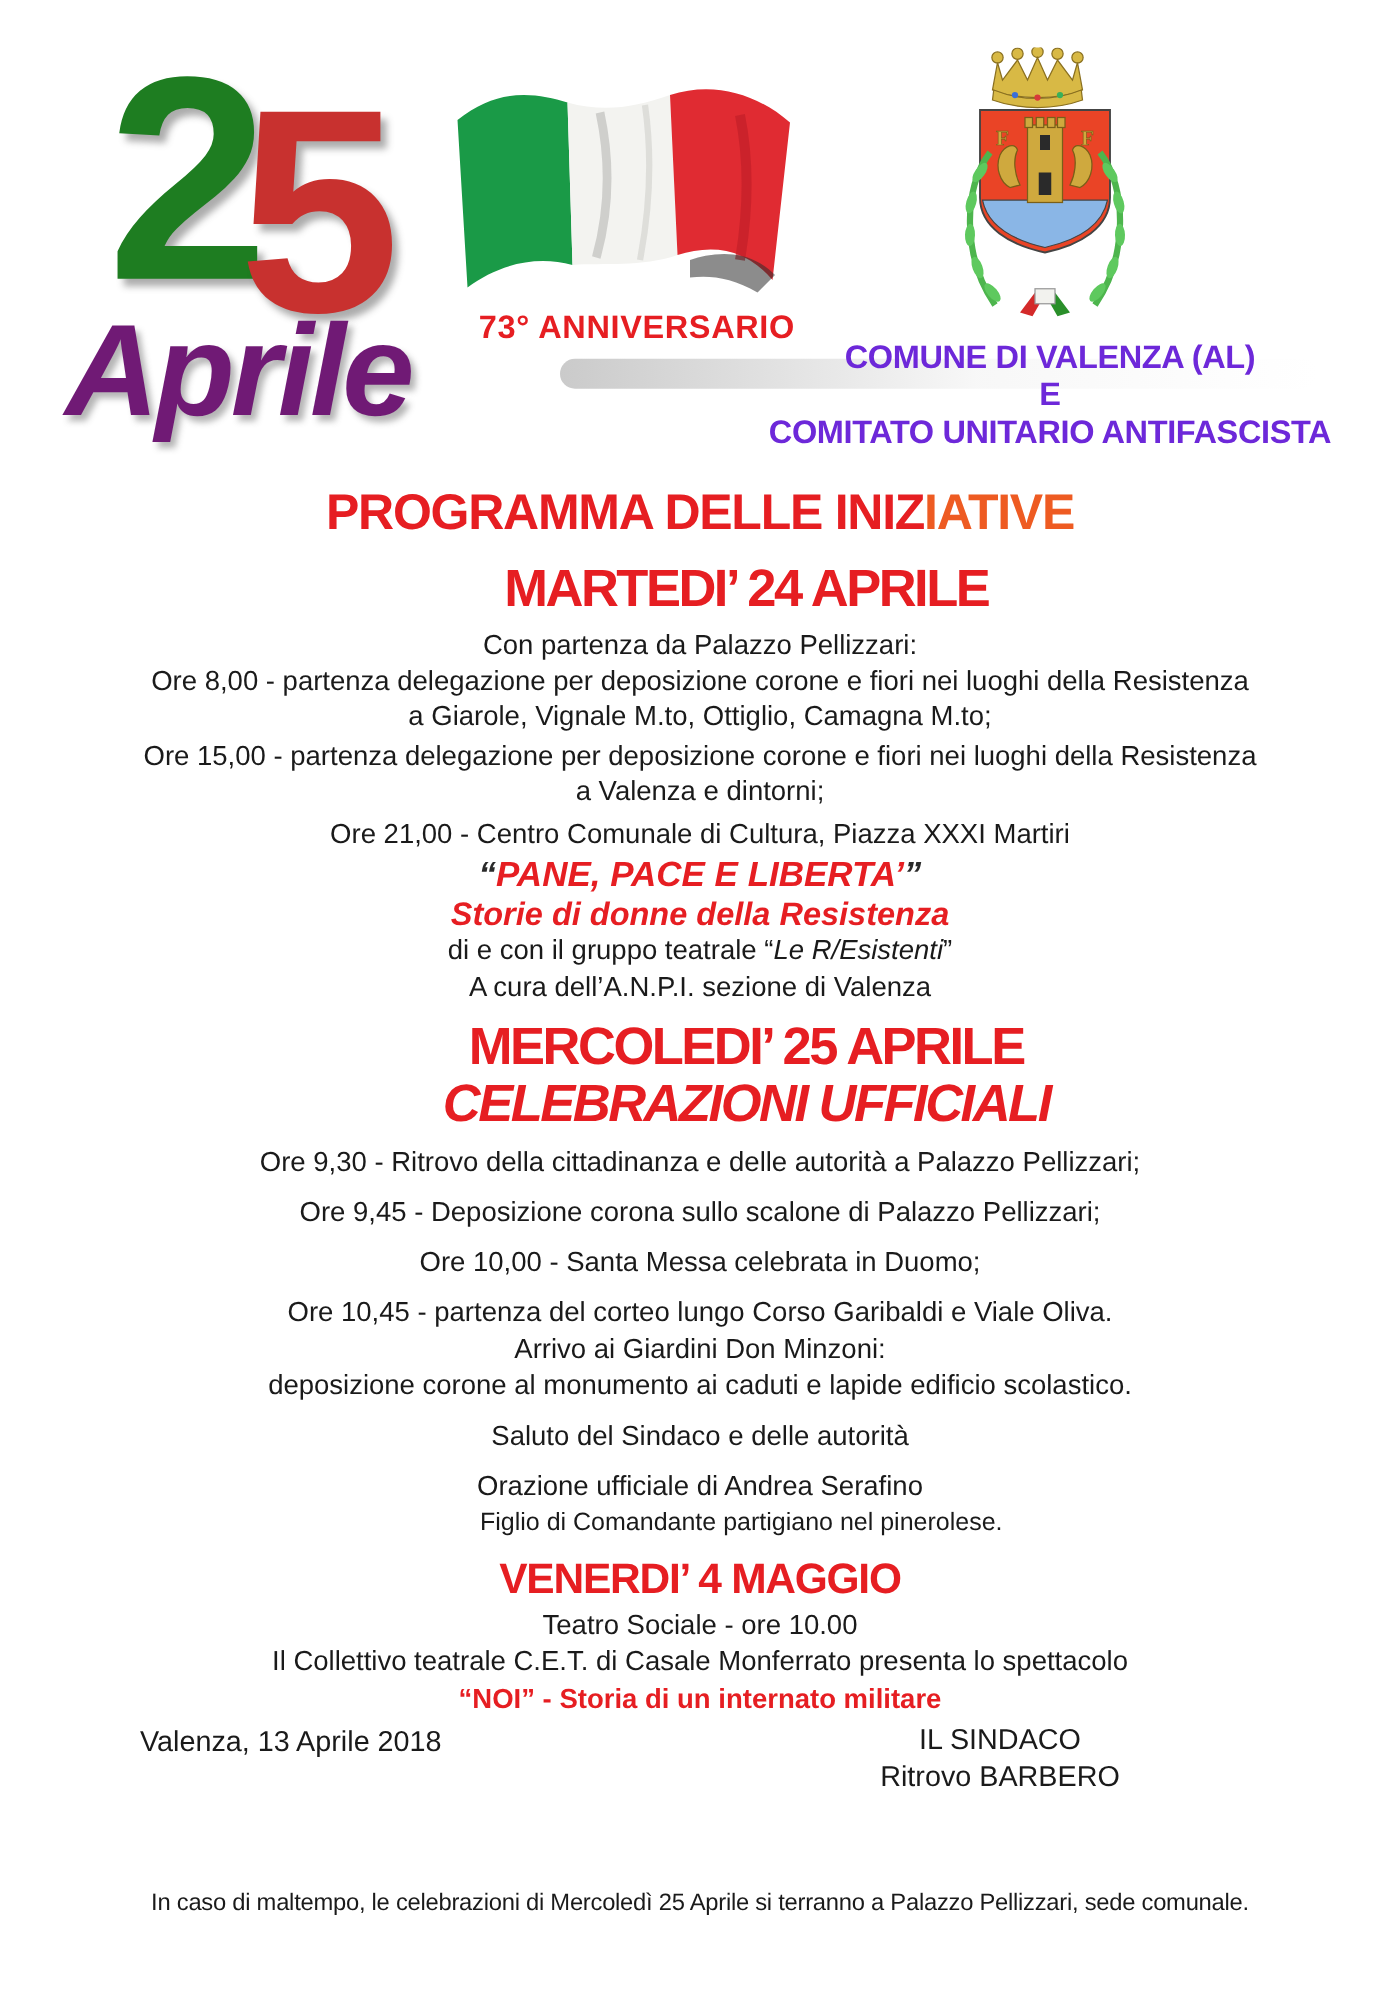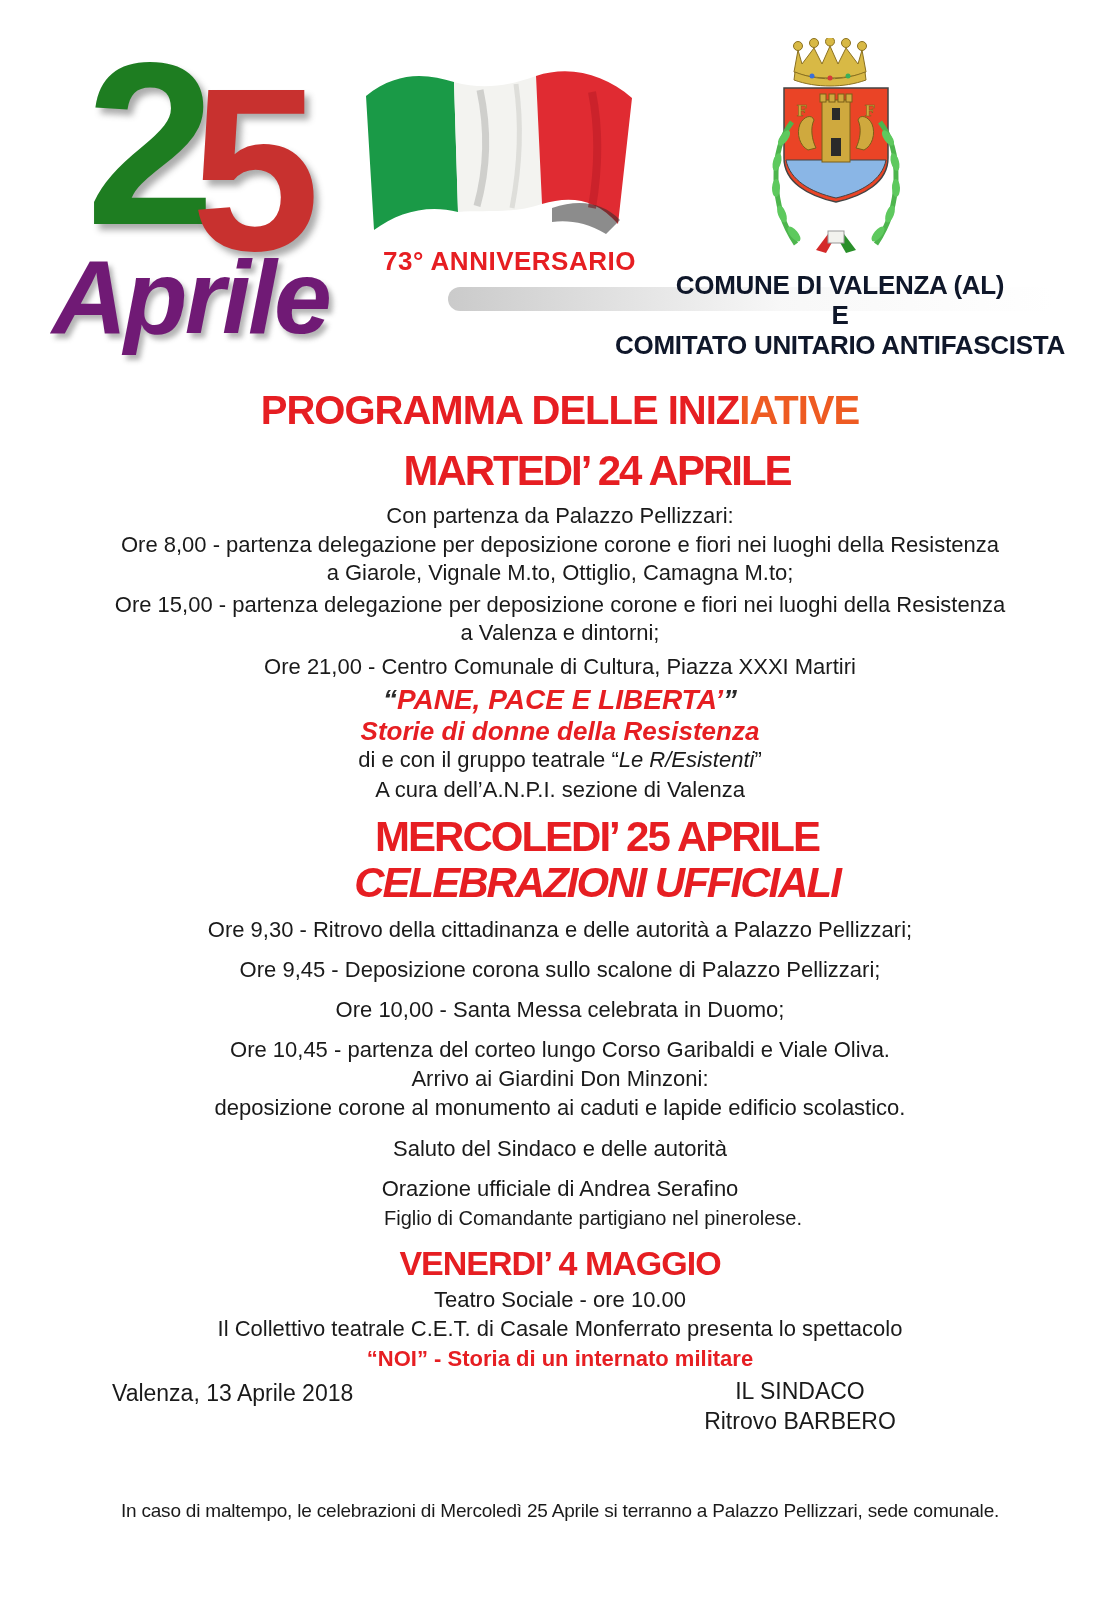--- a/index.html
+++ b/index.html
@@ -14,33 +14,33 @@
          text-shadow:5px 6px 6px rgba(70,70,70,.45);}
   .d2{color:#1e7d21;}
   .d5{color:#c8312f;margin-left:-16px;margin-top:26px;}
   .aprile{position:absolute;left:52px;top:240px;font-size:104px;font-weight:800;font-style:italic;
           color:#701a75;letter-spacing:-3px;line-height:1.1;text-shadow:4px 5px 5px rgba(70,70,70,.4);}
   .anniv{position:absolute;left:383px;top:246px;font-size:26px;font-weight:800;color:#e61e22;letter-spacing:.5px;}
   .swoosh{position:absolute;left:448px;top:287px;width:606px;height:24px;border-radius:12px;
           background:linear-gradient(to right,rgba(150,150,150,.5),rgba(225,225,225,.25) 55%,rgba(255,255,255,0));}
   .flagwrap{position:absolute;left:356px;top:62px;width:292px;height:186px;}
   .armswrap{position:absolute;left:762px;top:38px;width:148px;height:218px;}
-  .org{position:absolute;left:560px;top:270px;width:560px;text-align:center;color:#0f172a;
+  .org{position:absolute;left:560px;top:270px;width:560px;text-align:center;color:#6d28d9;
        font-weight:800;font-size:26px;line-height:30px;letter-spacing:-.3px;}
   
   .h-red{color:#e61e22;font-weight:800;margin-top:20px;}
   .h-orange{color:#ee5b22;font-weight:800;}
   .title-programma{font-size:40px;letter-spacing:-1px;}
   .title-day{font-size:42px;letter-spacing:-2px;color:#e61e22;font-weight:800;margin-left:37px;}
   .title-day-it{font-style:italic;}
   .title-venerdi{font-size:34px;letter-spacing:-1px;color:#e61e22;font-weight:800;}
   
   .body-line{font-size:22px;color:#1a1a1a;}
   .small-line{font-size:20px;color:#1a1a1a;margin-left:33px;}
-  .note-line{font-size:19px;color:#1a1a1a;letter-spacing:-.2px;}
+  .note-line{font-size:19px;color:#1a1a1a;letter-spacing:-.2px;margin-top:12px;}
   .show-title{font-size:28px;font-weight:800;font-style:italic;color:#e61e22;}
   .show-sub{font-size:26px;font-weight:800;font-style:italic;color:#e61e22;}
   .qdark{color:#2a2a2a;}
   .noi{font-size:22px;font-weight:800;color:#e61e22;}
   .footer-date{position:absolute;left:112px;top:1380px;font-size:23px;color:#1a1a1a;}
   .footer-sindaco{position:absolute;left:640px;top:1376px;width:320px;text-align:center;
                   font-size:23px;line-height:30px;color:#1a1a1a;}
   .it{font-style:italic;}
 </style>
 </head>

